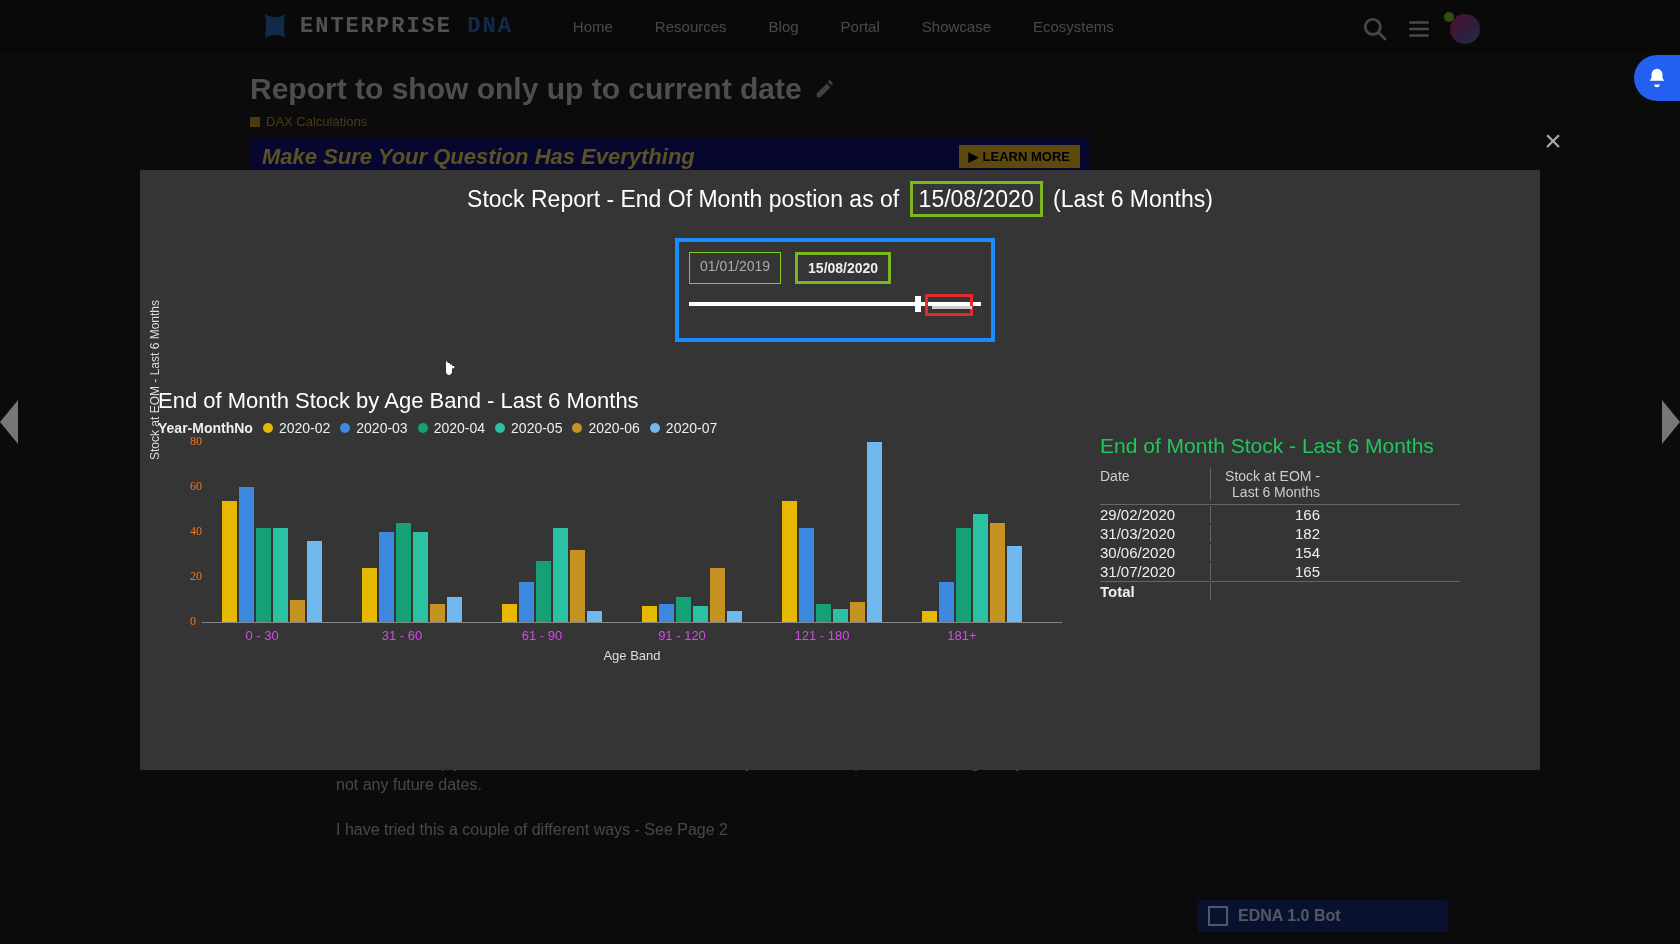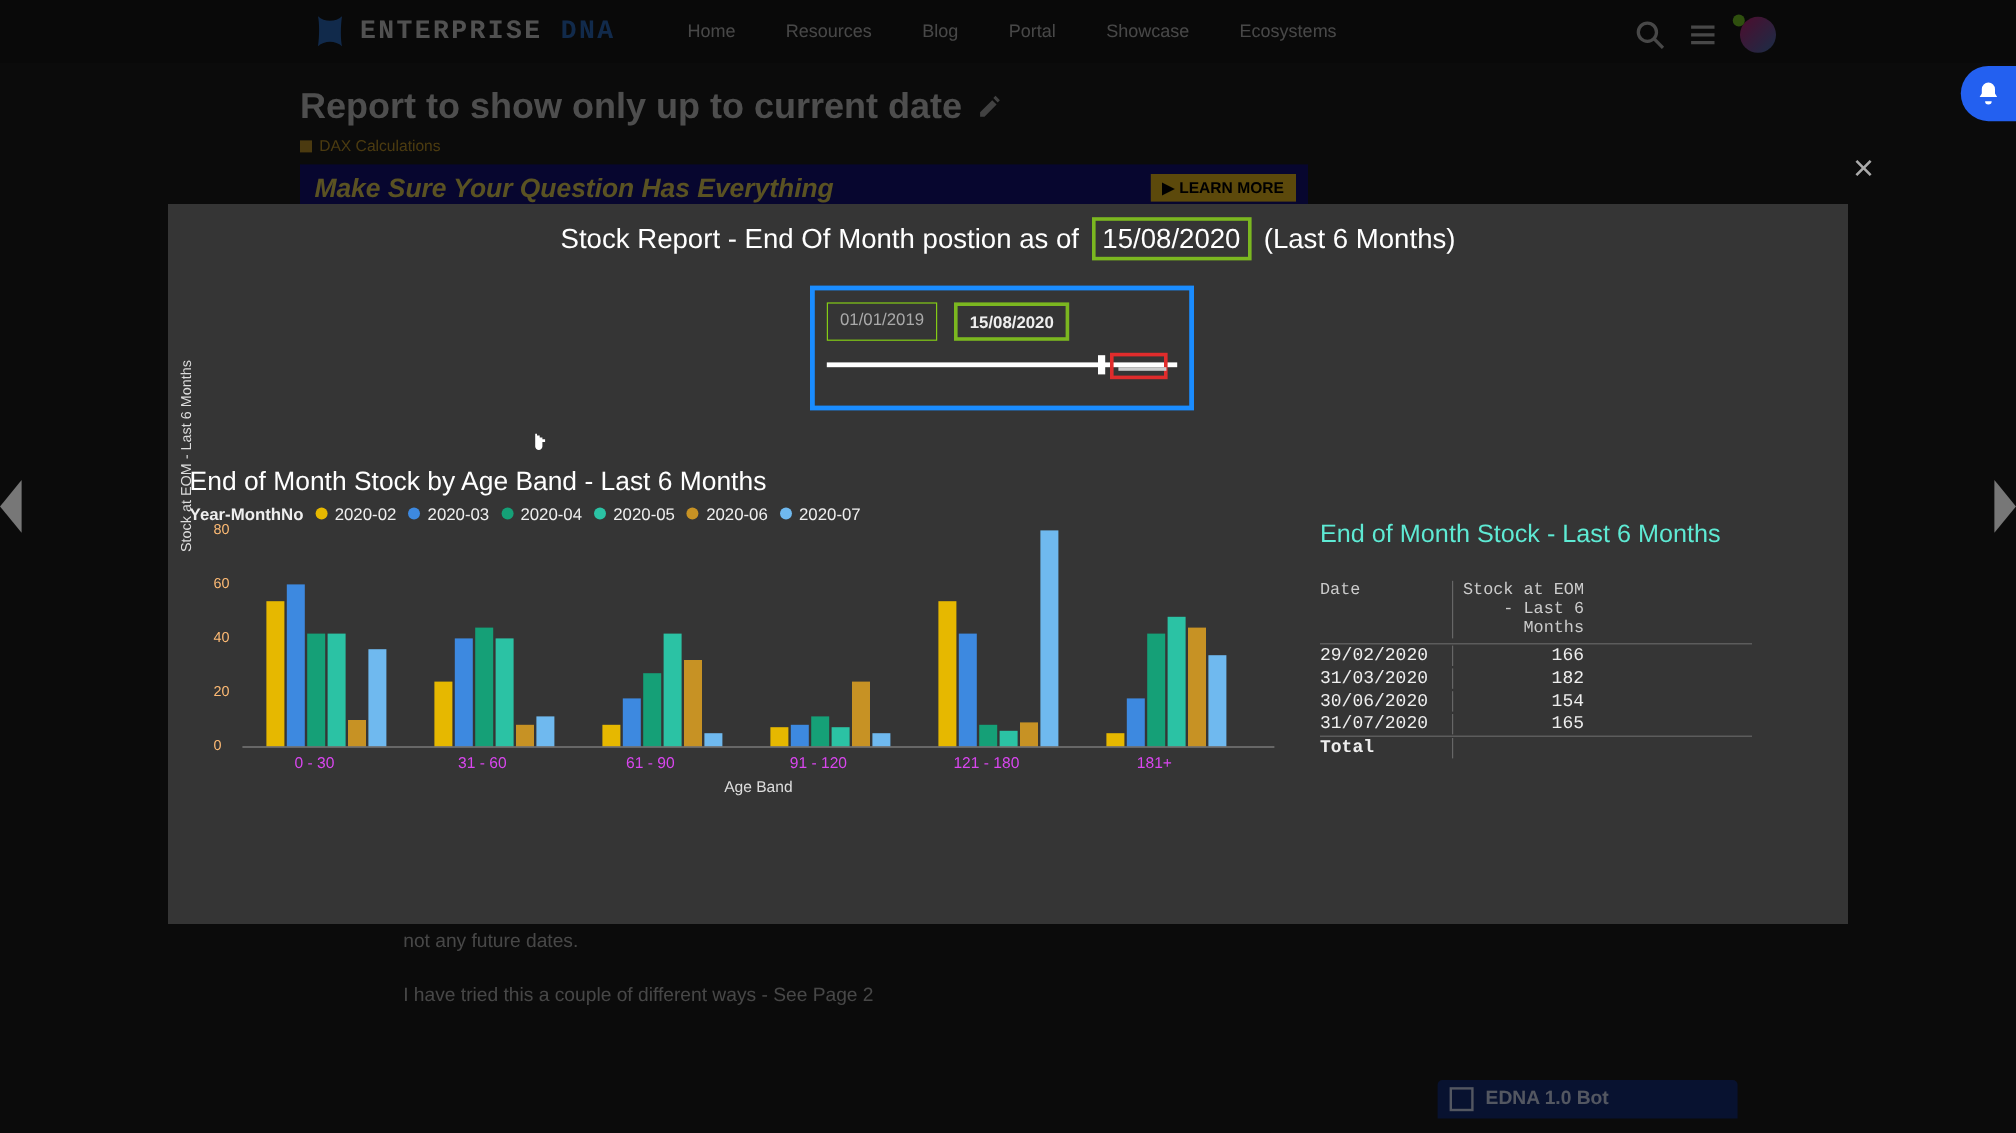--- a/index.html
+++ b/index.html
@@ -74,31 +74,31 @@
 
 .chart-section { position:absolute; left:18px; top:218px; width:940px; }
 .chart-title { font-size:22px; color:#fff; margin-bottom:6px; }
 .legend { font-size:14px; color:#eee; display:flex; align-items:center; gap:10px; margin-bottom:6px; }
 .legend .lbl { font-weight:700; }
 .legend .dot { width:10px; height:10px; border-radius:50%; display:inline-block; margin-right:4px; }
 .legend .item { display:flex; align-items:center; gap:2px; }
 .cursor-ptr { position:absolute; left:282px; top:-30px; width:18px; height:22px; color:#fff; }
 .chart-area { position:relative; width:920px; height:210px; margin-top:6px; }
 .yaxis-title { position:absolute; left:-10px; top:28px; transform:rotate(-90deg); transform-origin:left top; font-size:12px; color:#ddd; white-space:nowrap; width:180px; text-align:center; }
-.ytick { position:absolute; left:20px; font-size:12px; color:#fdba74; }
+.ytick { position:absolute; left:32px; font-size:12px; color:#f97316;font-family:Liberation Serif, serif; }
 .plot { position:absolute; left:44px; top:0; width:860px; height:180px; }
 .group { position:absolute; bottom:0; display:flex; gap:2px; align-items:flex-end; }
 .bar { width:15px; }
 .xtick { position:absolute; top:186px; font-size:13px; color:#d946ef; width:140px; text-align:center; }
 .xaxis-title { position:absolute; top:206px; left:0; width:860px; text-align:center; font-size:13px; color:#ddd; }
 .axis-line { position:absolute; left:44px; top:180px; width:860px; height:1px; background:#888; }
 
 .table-section { position:absolute; left:960px; top:264px; width:360px; }
-.table-title { font-size:21px; color:#5eead4; margin-bottom:26px; }
-.tbl { font-size:15px; color:#eee;font-family:Liberation Mono, monospace; }
+.table-title { font-size:21px; color:#22c55e; margin-bottom:10px; }
+.tbl { font-size:15px; color:#eee; }
 .tbl .hdr, .tbl .row { display:flex; }
 .tbl .c1 { width:110px; }
 .tbl .c2 { width:130px; text-align:right; padding-right:20px; }
 .tbl .hdr { font-size:14px; color:#ccc; border-bottom:1px solid #666; padding-bottom:4px; }
 .tbl .row { padding:1px 0; }
 .tbl .total { font-weight:700; border-top:1px solid #666; }
 .tbl .vline { border-left:1px solid #666; }
 
 .notif-bubble { position:absolute; right:0; top:55px; width:46px; height:46px; background:#2360f0; border-radius:50% 0 0 50%; display:flex; align-items:center; justify-content:center; color:#fff; }
 

